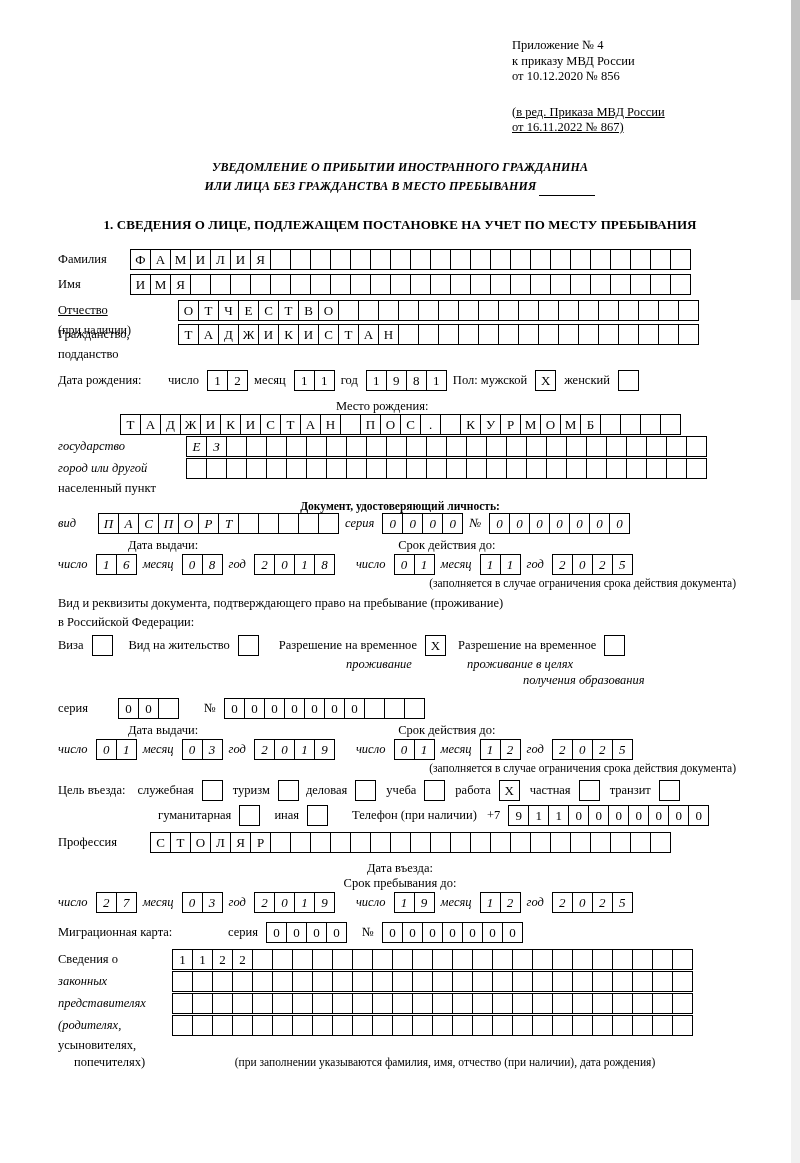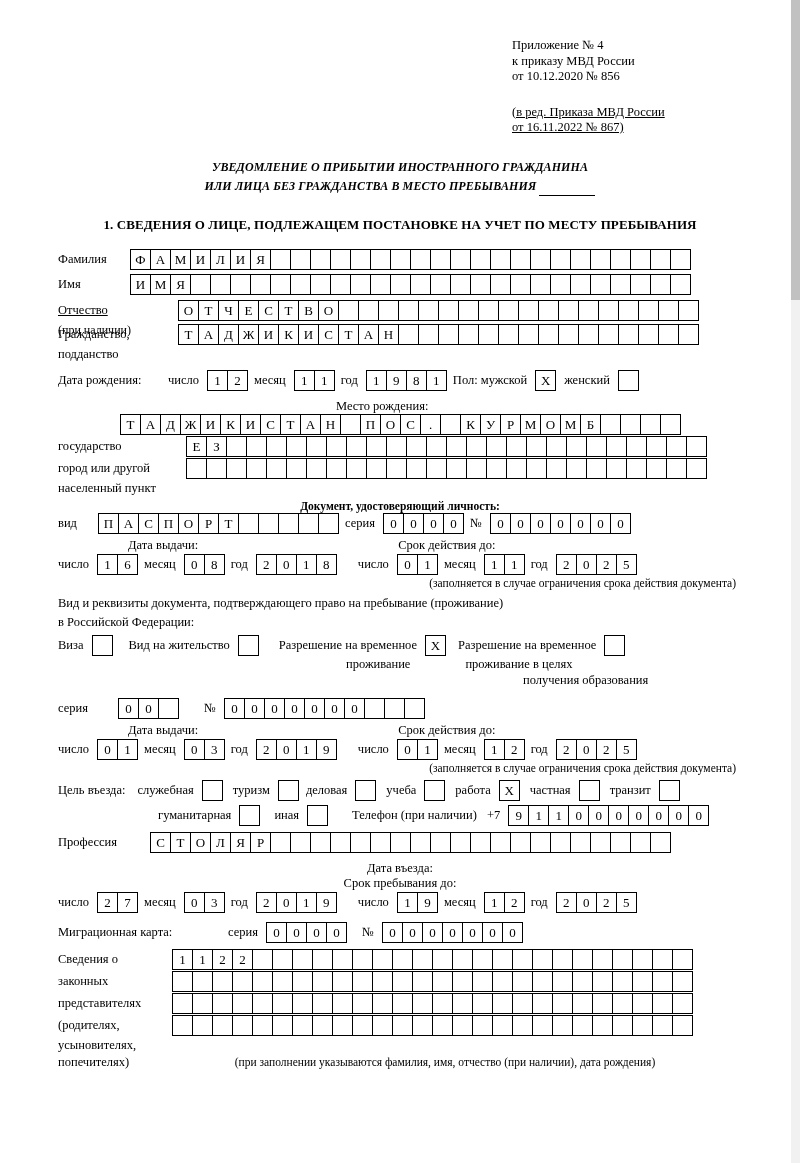--- a/index.html
+++ b/index.html
@@ -110,21 +110,21 @@
     font-size: 11.5px;
     font-weight: bold;
   }
   .note {
     font-size: 11.5px;
   }
 
   .ml { margin-left: 8px; }
   .mr { margin-right: 8px; }
 
-  .tight { margin-top: 1px; }
+  .tight { margin-top: 1px; font-style: italic; }
 
   .footer-note {
     text-align: center;
     font-size: 11.5px;
     margin-top: 8px;
   }
 
   .scrollbar {
     position: absolute;
     right: 0; top: 0;
@@ -870,21 +870,21 @@
         <div class="bx"></div>
         <div class="bx"></div>
         <div class="bx"></div>
         <div class="bx"></div>
         <div class="bx"></div>
         <div class="bx"></div>
         <div class="bx"></div>
       </div>
   </div>
   <div class="lbl" style="margin-top:2px;">усыновителях,</div>
-  <div class="lbl" style="margin-top:2px;">попечителях)</div>
+  <div class="lbl" style="margin-top:2px;margin-left:16px;">попечителях)</div>
 
   <div class="footer-note" style="margin-top:-14px; padding-left:90px;">(при заполнении указываются фамилия, имя, отчество (при наличии), дата рождения)</div>
 
 </div>
 
 <div class="scrollbar">
   <div class="thumb"></div>
 </div>
 
 </body></html>

